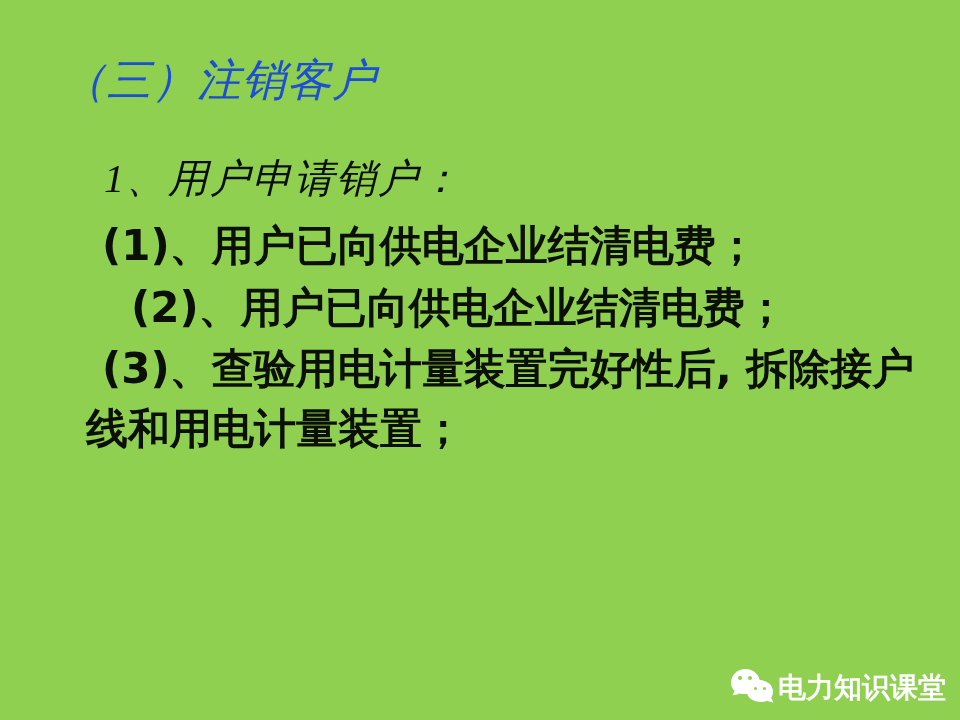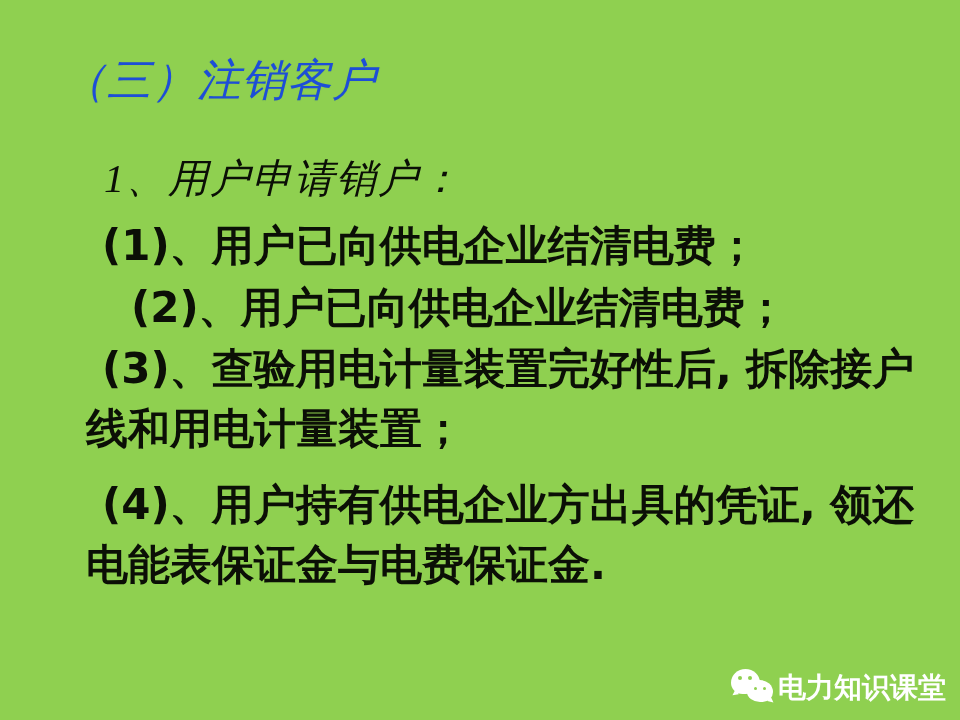--- a/index.html
+++ b/index.html
@@ -179,21 +179,20 @@
     <div class="gap-sm"></div>
 
     <div class="item" style="color: rgb(11, 15, 6);"><span class="marker">(1)、</span><span>用户已向供电企业结清电费；</span></div>
 
     <div class="item" style="color: rgb(11, 15, 6); margin-left: 29px;"><span class="marker">(2)、</span><span>用户已向供电企业结清电费；</span></div>
 
     <div class="item tight" style="color: rgb(11, 15, 6);"><span class="marker">(3)、</span><span>查验用电计量装置完好性后, 拆除接户线和用电计量装置；</span></div>
 
     <div class="gap-md"></div>
 
-    <div class="item tight" style="color: rgb(11, 15, 6);"><span class="marker">(4)、</span><span>用户持有供电企业方出具的凭证, 领还电能表保证金与电费保证金.</span></div>
 
   </div>
 
   <div id="watermark">
     <div id="wechat-icon">
       <div class="bubble-big"></div>
       <div class="bubble-big-tail"></div>
       <div class="bubble-small"></div>
       <div class="bubble-small-tail"></div>
       <div class="eye b1"></div>

